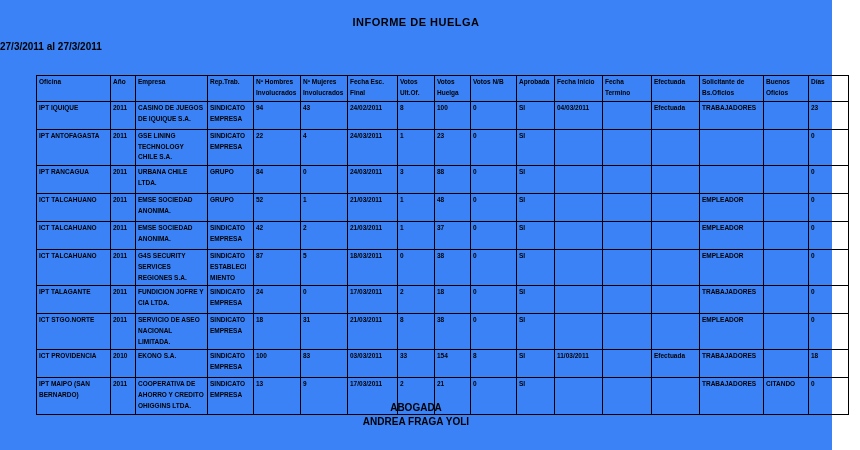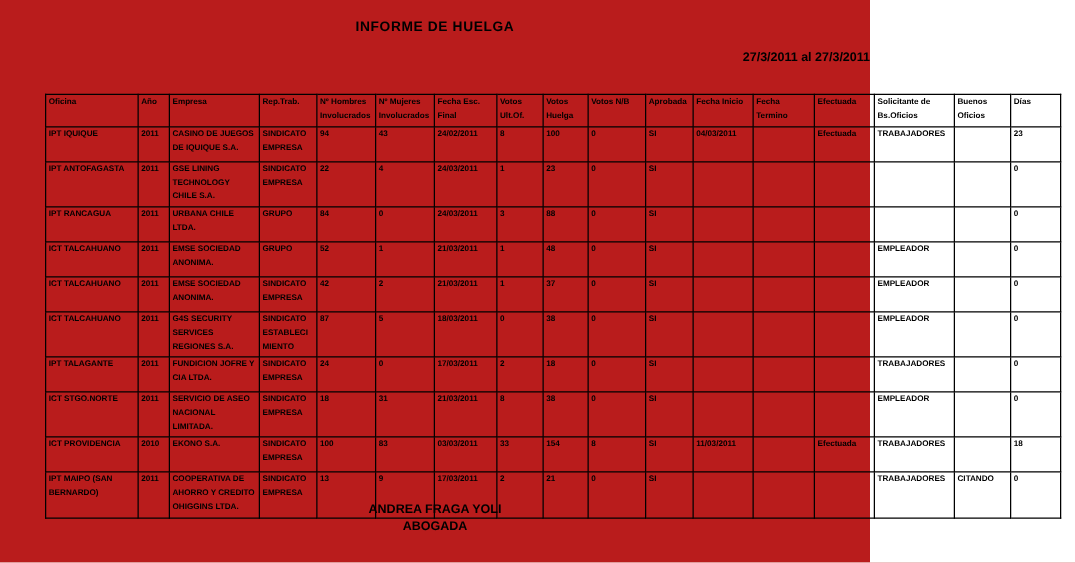--- a/index.html
+++ b/index.html
@@ -7,40 +7,40 @@
     padding: 0;
     background: #ffffff;
     width: 860px;
     height: 450px;
     overflow: hidden;
     font-family: "Liberation Sans", sans-serif;
     color: #000000;
   }
   .page {
     position: relative;
-    width: 696px;
+    width: 832px;
     height: 450px;
-    background: #b91c1c;
+    background: #3b82f6;
   }
   .title {
     position: absolute;
     top: 16px;
     left: 0;
     width: 100%;
     text-align: center;
     font-size: 11px;
     font-weight: bold;
     letter-spacing: 0.5px;
   }
   .subtitle {
     position: absolute;
     top: 41px;
     left: 0;
     width: 100%;
-    text-align: right;
+    text-align: left;
     font-size: 10px;
     font-weight: bold;
   }
   table.report {
     position: absolute;
     top: 75px;
     left: 36px;
     width: 793px;
     border-collapse: collapse;
     table-layout: fixed;
@@ -313,17 +313,17 @@
           <td></td>
           <td></td>
           <td>TRABAJADORES</td>
           <td>CITANDO</td>
           <td>0</td>
         </tr>
       </tbody>
   </table>
 
   <div class="footer">
+    <div>ABOGADA</div>
     <div>ANDREA FRAGA YOLI</div>
-    <div>ABOGADA</div>
   </div>
 
 </div>
 
 </body></html>

